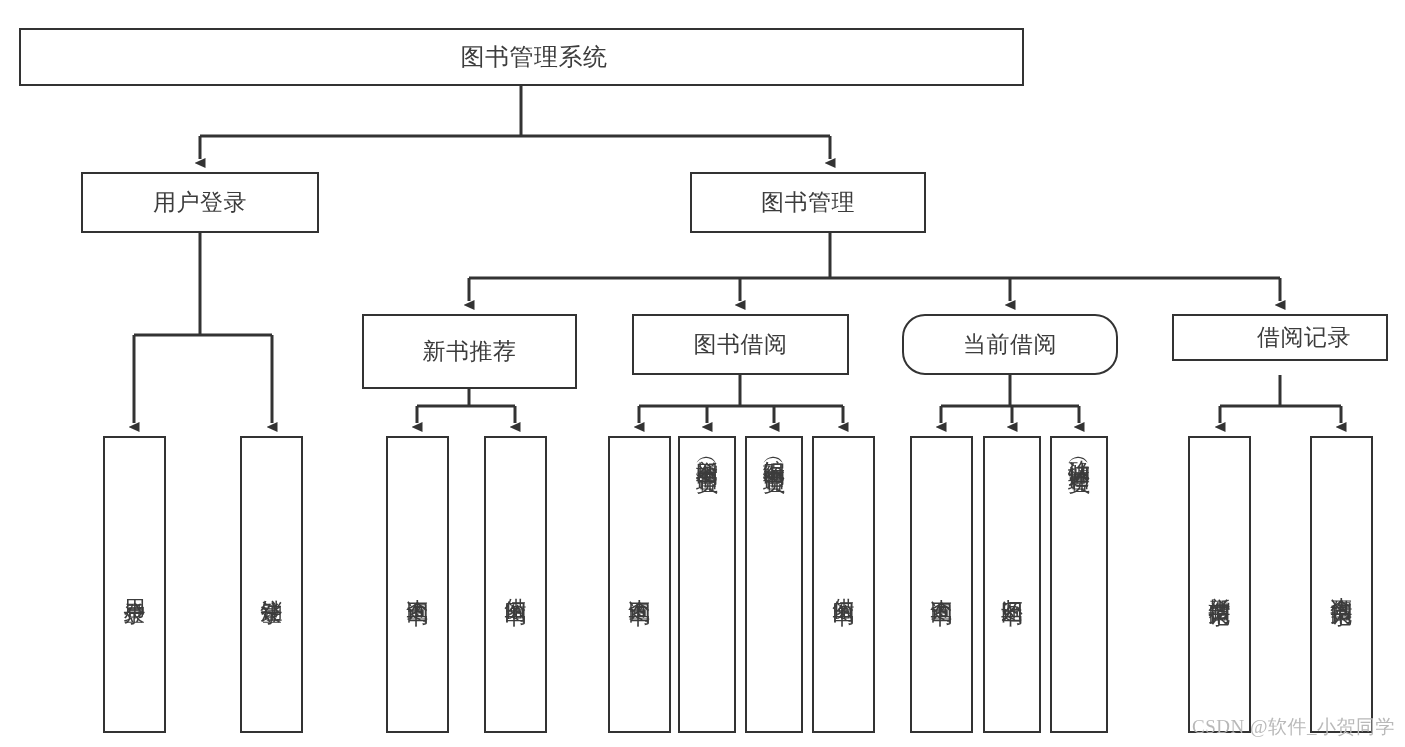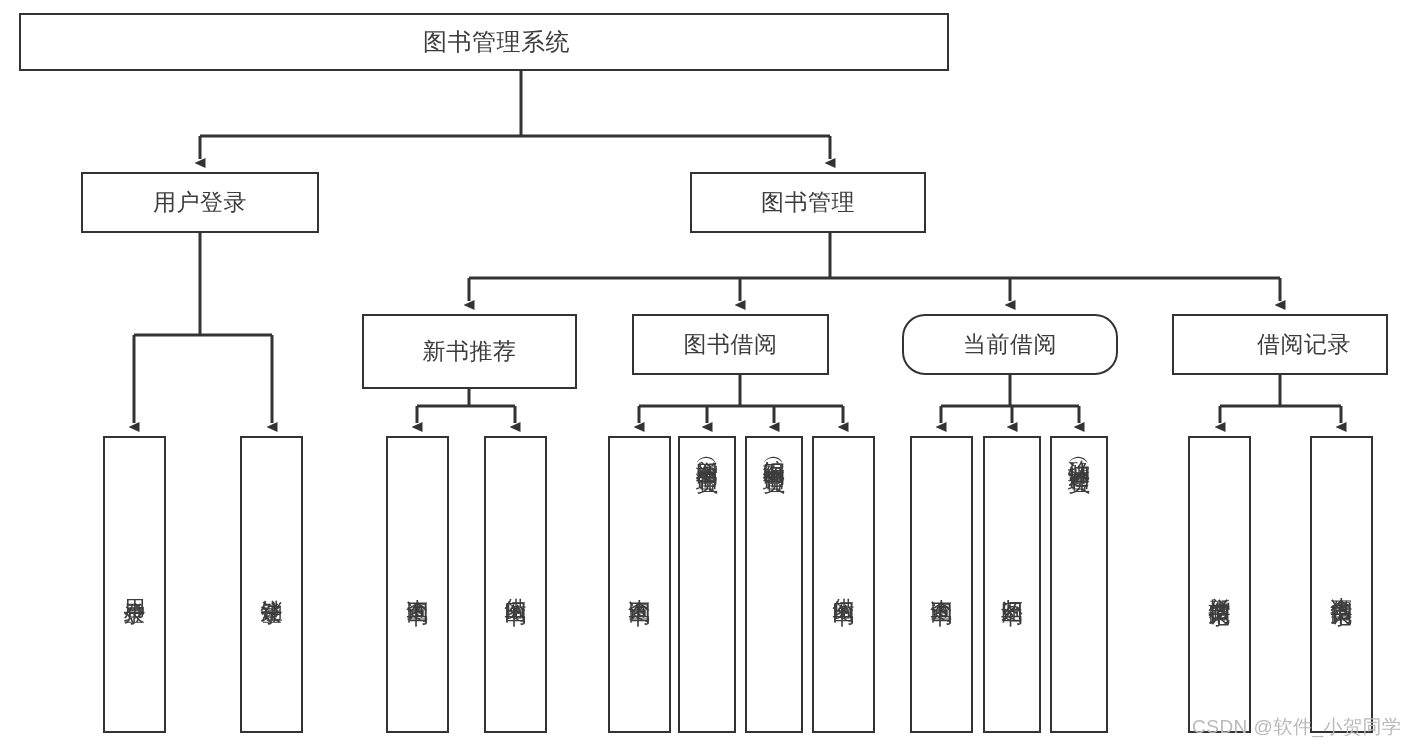--- a/index.html
+++ b/index.html
@@ -78,21 +78,21 @@
   .node.v.mid {
     align-items: center;
   }
   .watermark {
     position: absolute;
     color: #b9b9b9;
     font-size: 19px;
     letter-spacing: 0.5px;
     white-space: nowrap;
     z-index: 3;
-    font-family: Liberation Sans, sans-serif;
+    font-family: Liberation Serif, serif;
   }
 </style>
 </head>
 <body>
 
 <div id="diagram">
 
   <svg id="edges" viewBox="0 0 1405 747" width="1405" height="747" xmlns="http://www.w3.org/2000/svg">
     <defs>
       <marker id="arrow" markerWidth="10" markerHeight="11" refX="1" refY="5.5" orient="auto" markerUnits="userSpaceOnUse">
@@ -139,41 +139,41 @@
       <path d="M1012,406 L1012,423" marker-end="url(#arrow)"></path>
       <path d="M1079,406 L1079,423" marker-end="url(#arrow)"></path>
 
       <path d="M1280,375 L1280,406"></path>
       <path d="M1220,406 L1341,406"></path>
       <path d="M1220,406 L1220,423" marker-end="url(#arrow)"></path>
       <path d="M1341,406 L1341,423" marker-end="url(#arrow)"></path>
     </g>
   </svg>
 
-  <div class="node h root" style="left:19px; top:13px; width:930px; height:58px;padding-left:25px;">
+  <div class="node h root" style="left:19px; top:28px; width:1005px; height:58px;padding-left:25px;">
     <span class="node-label">图书管理系统</span>
   </div>
 
   <div class="node h" style="left:81px; top:172px; width:238px; height:61px;">
     <span class="node-label">用户登录</span>
   </div>
   <div class="node h" style="left:690px; top:172px; width:236px; height:61px;">
     <span class="node-label">图书管理</span>
   </div>
 
   <div class="node h" style="left:362px; top:314px; width:215px; height:75px;">
     <span class="node-label">新书推荐</span>
   </div>
-  <div class="node h" style="left:632px; top:314px; width:197px; height:61px;">
+  <div class="node h" style="left:632px; top:314px; width:217px; height:61px;">
     <span class="node-label">图书借阅</span>
   </div>
   <div class="node h" style="left:902px; top:314px; width:216px; height:61px;border-radius:23px;">
     <span class="node-label">当前借阅</span>
   </div>
-  <div class="node h" style="left:1172px; top:314px; width:216px; height:61px;padding-left:48px;">
+  <div class="node h" style="left:1172px; top:314px; width:216px; height:47px;padding-left:48px;">
     <span class="node-label">借阅记录</span>
   </div>
 
   <div class="node v mid" style="left:103px; top:436px; width:63px; height:297px;">
     <span class="node-label">用户登录</span>
   </div>
   <div class="node v mid" style="left:240px; top:436px; width:63px; height:297px;">
     <span class="node-label">注销登录</span>
   </div>
 

